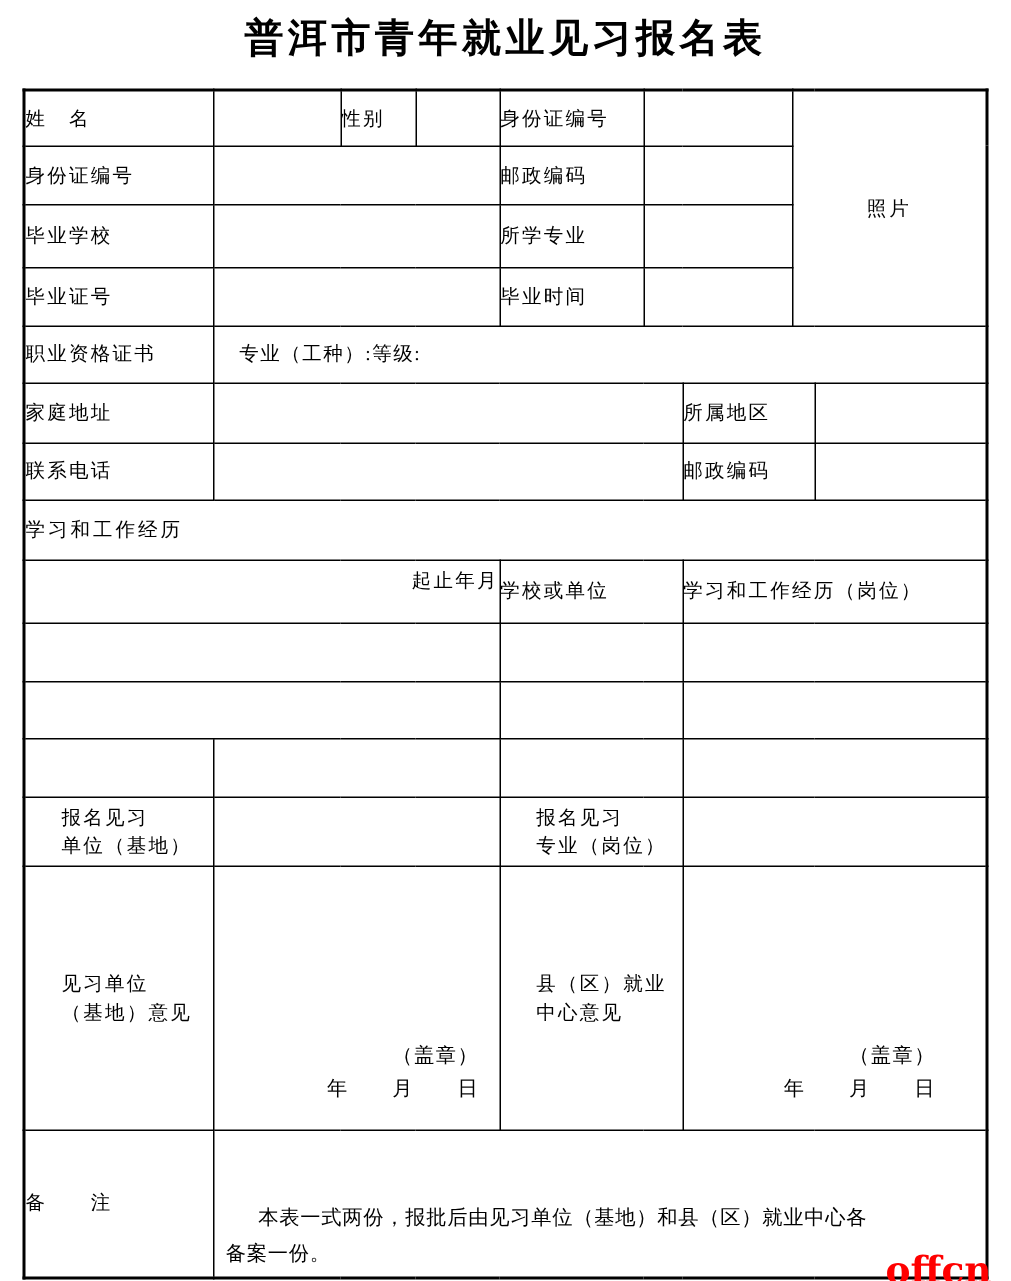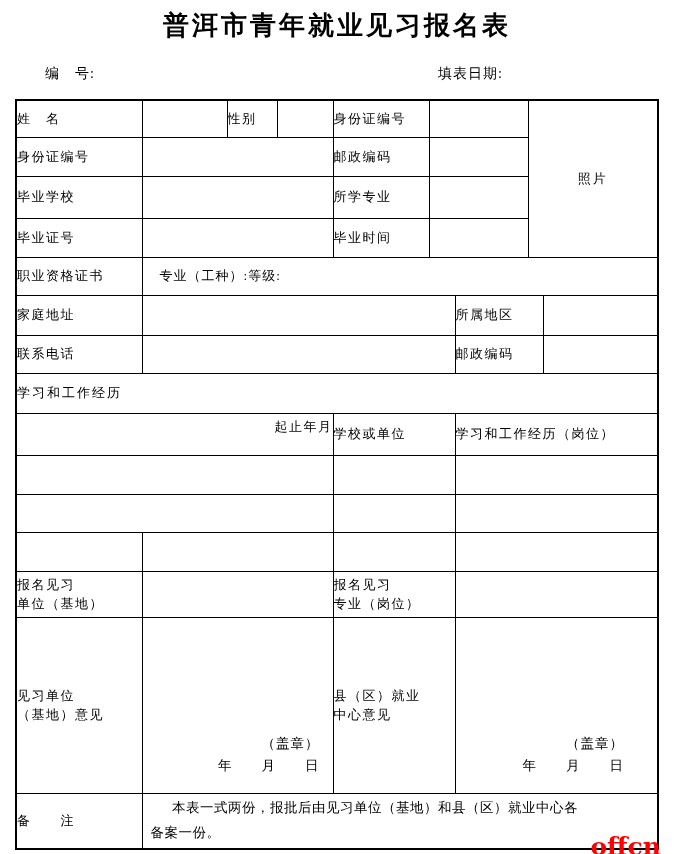--- a/index.html
+++ b/index.html
@@ -30,21 +30,21 @@
     border:2px solid #000;
   }
   td {
     border:1px solid #000;
     font-size:13px;
     padding:0;
     overflow:hidden;
     vertical-align:middle;
   }
   .lbl { text-align:left; letter-spacing:1.5px;margin-top:16px; }
-  .lbl div { line-height:1.5; letter-spacing:1.5px; }
+  .lbl div { line-height:1.5; letter-spacing:1.5px;padding-left:24px; }
   .section { letter-spacing:2px; }
   .photo-cell { text-align:center; letter-spacing:2px;margin-top:17px; }
   .qual {
     display:flex;
     justify-content:flex-start;
     padding:0 76px 0 17px;
     letter-spacing:1px;
   }
   .period-hdr {
     vertical-align:top;
@@ -56,42 +56,38 @@
   .seal-block {
     text-align:right;
     padding:0 13px 15px 15px;
     line-height:1.65;
     font-size:13.5px;
     letter-spacing:1px;
   }
   .seal-block.second { padding-right:33px; }
   .remark-cell { vertical-align:middle; }
   .remark-body { padding:2px 8px; font-size:13.5px; line-height:1.85; letter-spacing:0.5px; }
-  .remark-line1 { text-indent:1.6em; }
+  .remark-line1 { text-indent:1.6em;margin-top:44px; }
   .watermark {
     position:absolute;
     right:13px; bottom:-7px;
     color:#ff0000;
     font-size:25px;
     font-weight:bold;
     font-family:"DejaVu Serif","Liberation Serif",serif;
     letter-spacing:0;
   }
 </style>
 </head>
 <body>
 
 <div class="page">
 
   <div class="title">普洱市青年就业见习报名表</div>
 
-  <div class="meta">
-    <span class="serial">编　号:</span>
-    <span class="date">填表日期:</span>
-  </div>
 
   <table class="form">
     <colgroup>
       <col style="width:126px">
         <col style="width:85px">
         <col style="width:50px">
       <col style="width:56px">
         <col style="width:96px">
         <col style="width:26px">
       <col style="width:73px">

